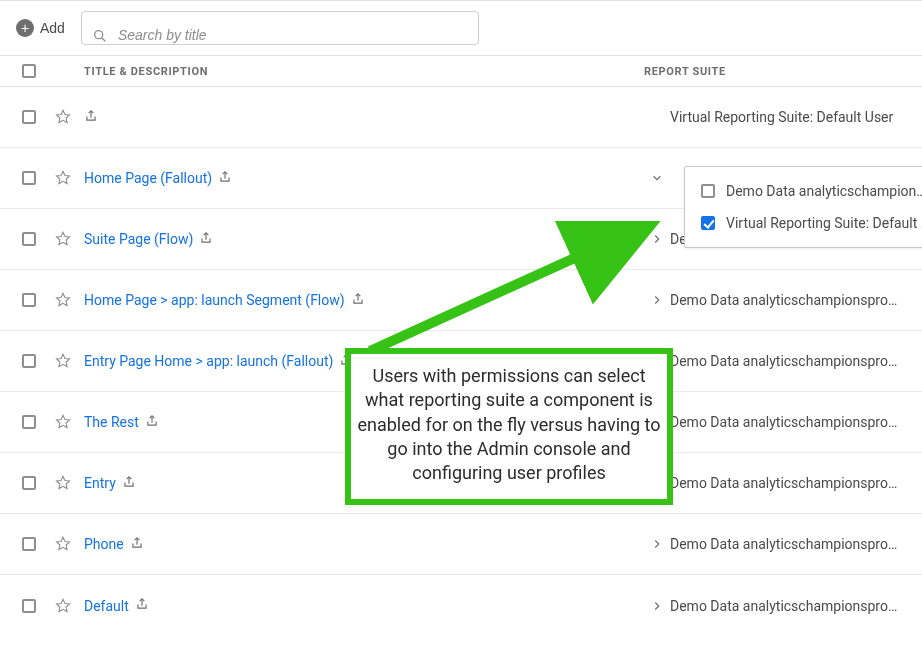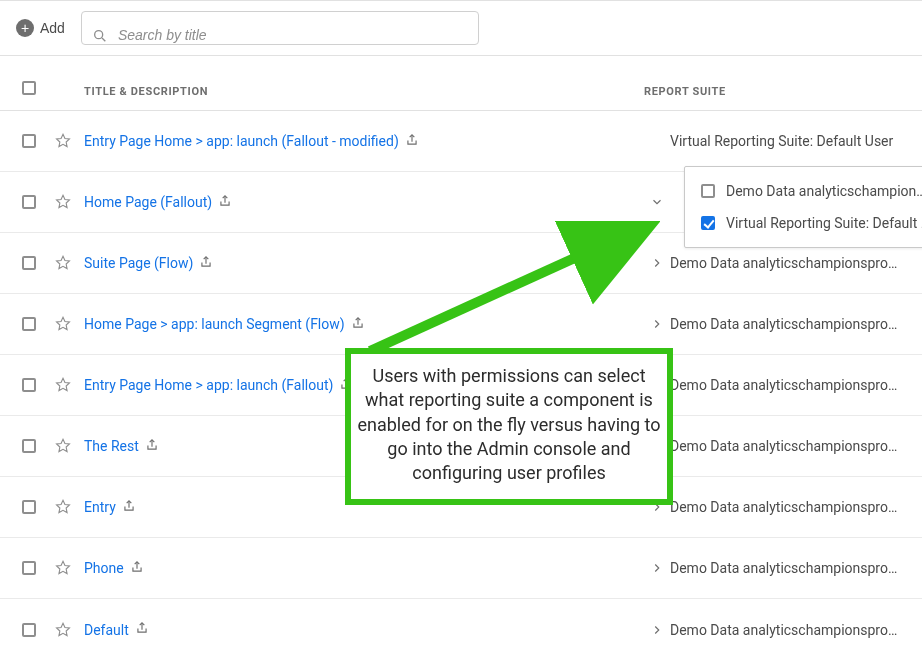--- a/index.html
+++ b/index.html
@@ -6,21 +6,21 @@
   html, body { margin: 0; padding: 0; font-family: -apple-system, BlinkMacSystemFont, "Segoe UI", Roboto, sans-serif; font-size: 14px; color: #2c2c2c; background: #fff; }
   .wrapper { width: 922px; height: 667px; position: relative; overflow: hidden; border-top: 1px solid #e1e1e1; }
   .toolbar { display: flex; align-items: center; gap: 12px; padding: 10px 12px; }
   .add-btn { display: flex; align-items: center; gap: 6px; background: transparent; border: none; cursor: pointer; color: #4b4b4b; font-size: 14px; padding: 2px 4px; }
   .plus-circle { width: 18px; height: 18px; border-radius: 50%; background: #6e6e6e; color: #fff; display: flex; align-items: center; justify-content: center; font-size: 14px; line-height: 1; }
   .search-wrap { display: flex; align-items: flex-end; border: 1px solid #d0d0d0; border-radius: 4px; padding: 0 10px; height: 34px; width: 398px; color: #8e8e8e; }
   .search-wrap input { border: none; outline: none; font-size: 14px; width: 100%; background: transparent; font-style: italic; color: #4b4b4b; }
   .search-wrap input::placeholder { color: #8e8e8e; font-style: italic; }
   .mag { width: 16px; height: 16px; margin-right: 8px; flex: 0 0 auto; }
 
-  .header-row { display: flex; align-items: flex-end; height: 56px; border-top: 1px solid #e1e1e1; border-bottom: 1px solid #e1e1e1; padding: 12px 18px; font-size: 11px; letter-spacing: .06em; color: #6e6e6e; font-weight: 700; }
+  .header-row { display: flex; align-items: center; height: 32px; border-top: 1px solid #e1e1e1; border-bottom: 1px solid #e1e1e1; padding: 0 18px; font-size: 11px; letter-spacing: .06em; color: #6e6e6e; font-weight: 700; }
   .col-check { width: 36px; display: flex; align-items: center; }
   .col-star-spacer { width: 30px; }
   .col-title-h { flex: 1; }
   .col-report-h { width: 260px; }
 
   .row { display: flex; align-items: center; padding: 0 18px; height: 61px; border-bottom: 1px solid #eaeaea; }
   .row:last-child { border-bottom: none; }
   .col-star { width: 30px; display: flex; align-items: center; color: #8e8e8e; }
   .col-title { flex: 1; display: flex; align-items: center; gap: 6px; min-width: 0; }
   .title-link { color: #1473e6; text-decoration: none; cursor: pointer; }
@@ -75,21 +75,20 @@
       <div class="row">
         <div class="col-check">
           <input type="checkbox" class="chk" style="">
         </div>
         <div class="col-star">
           <svg class="star-svg" viewBox="0 0 24 24" fill="none" stroke="#8e8e8e" stroke-width="1.5">
             <path d="M12 3l2.6 5.6 6 .7-4.4 4.1 1.2 6-5.4-3-5.4 3 1.2-6L3.4 9.3l6-.7L12 3z"></path>
           </svg>
         </div>
         <div class="col-title">
-          <a class="title-link">Entry Page Home &gt; app: launch (Fallout - modified)</a>
           <span><svg class="share-icon" viewBox="0 0 24 24" fill="none" stroke="#6e6e6e" stroke-width="2">
               <path d="M12 15V4"></path>
               <path d="M8 7l4-4 4 4"></path>
               <path d="M5 13v6h14v-6"></path>
             </svg></span>
         </div>
         <div class="col-caret"></div>
         <div class="col-report">Virtual Reporting Suite: Default User</div>
       </div>
       <div class="row">

